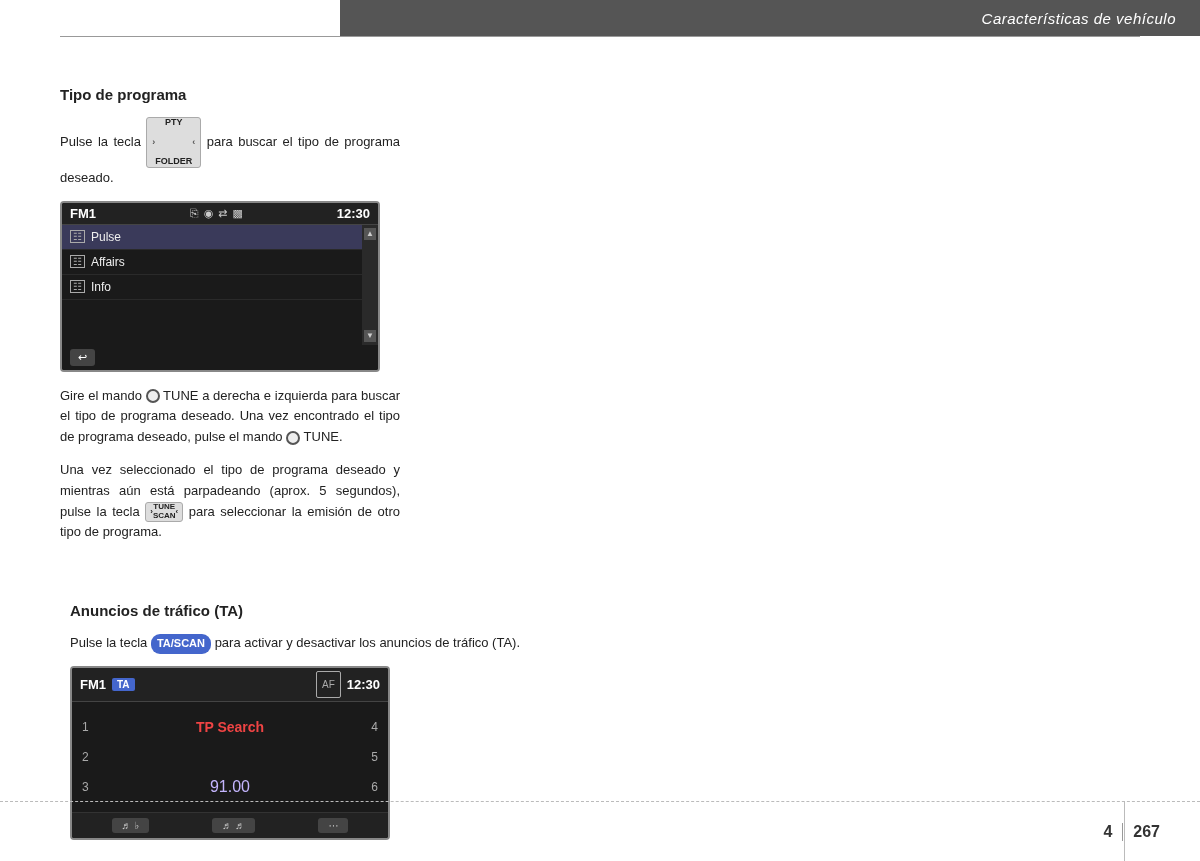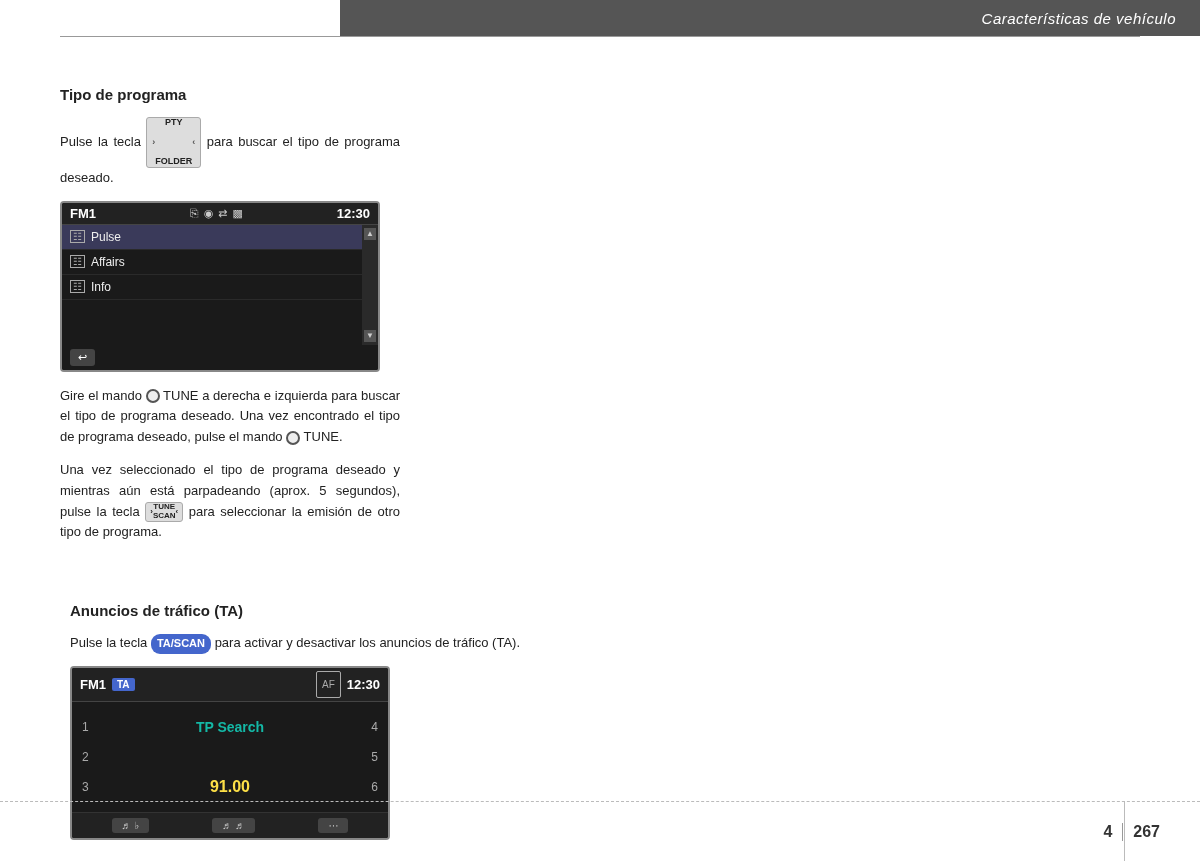--- a/index.html
+++ b/index.html
@@ -294,30 +294,30 @@
       color: #aaa;
       font-size: 12px;
       text-align: left;
     }
     .num-label-right {
       color: #aaa;
       font-size: 12px;
       text-align: right;
     }
     .center-text {
-      color: #14b8a6;
+      color: #ef4444;
       font-size: 14px;
       font-weight: bold;
       text-align: center;
       grid-column: 2;
     }
     .freq-text {
-      color: #fde047;
+      color: #c4b5fd;
       font-size: 16px;
-      font-weight: bold;
+      font-weight: normal;
       text-align: center;
       grid-column: 2;
     }
     .screen-right-footer {
       background: #222;
       display: flex;
       justify-content: space-around;
       padding: 5px 8px;
       border-top: 1px solid #333;
     }

